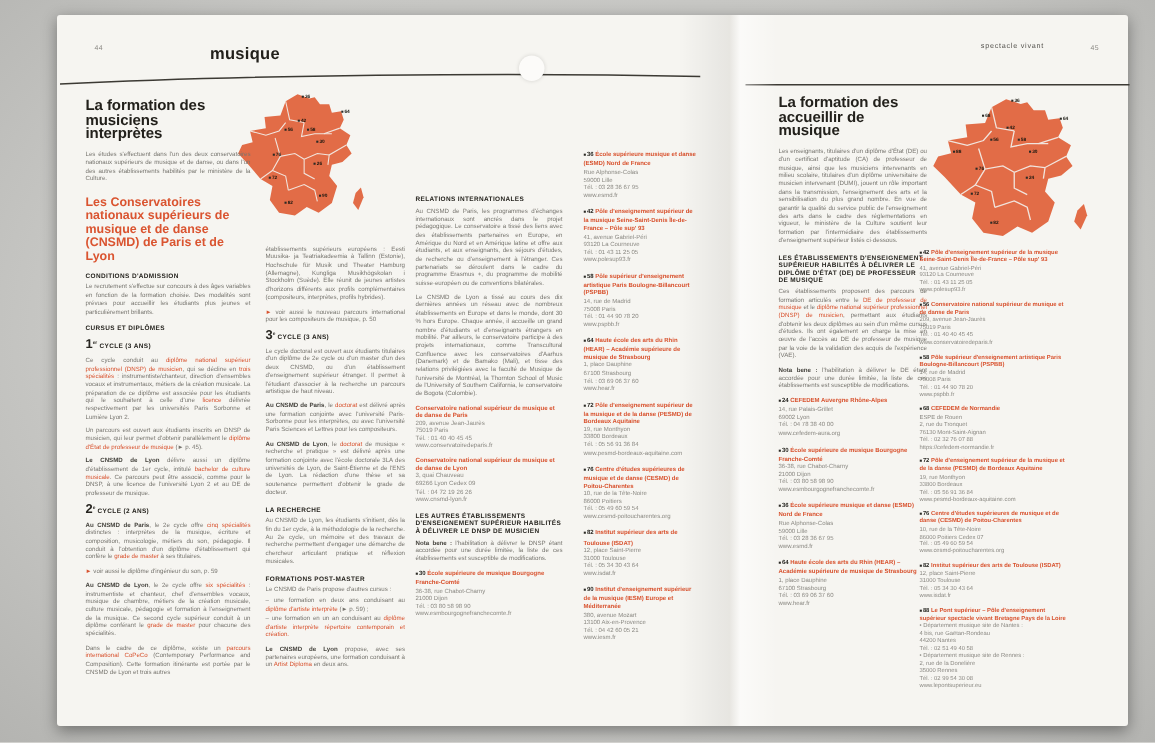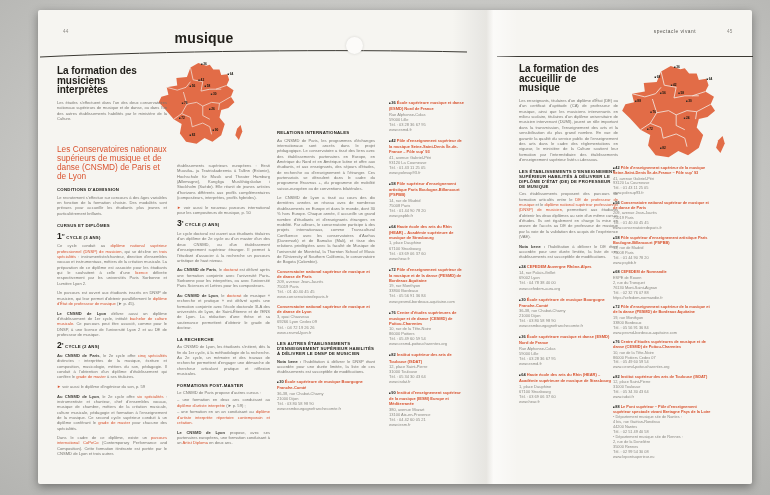--- a/index.html
+++ b/index.html
@@ -3,29 +3,29 @@
 <meta charset="utf-8">
 <style>
   *{margin:0;padding:0;box-sizing:border-box}
   html,body{width:770px;height:495px;overflow:hidden}
   body{font-family:"Liberation Sans",sans-serif;background:#c0c0bd}
   #stage{position:relative;width:770px;height:495px;background:radial-gradient(ellipse at 50% 45%,#d1d1ce 0%,#c6c6c3 65%,#b4b4b1 100%)}
   .spread{position:absolute;left:38px;top:10px;width:714px;height:474px;background:#f6f5f1;border-radius:2px;box-shadow:0 3px 10px rgba(0,0,0,.38)}
   .fold{position:absolute;left:452px;top:10px;width:66px;height:474px;pointer-events:none;
     background:linear-gradient(90deg,rgba(0,0,0,0) 0%,rgba(0,0,0,.05) 40%,rgba(110,105,95,.11) 52%,rgba(255,255,255,.55) 63%,rgba(0,0,0,0) 100%)}
   .pnum{position:absolute;font-size:4.6px;color:#8c8a85;letter-spacing:.3px}
-  .tab{position:absolute;left:158px;top:30px;width:92px;text-align:center;font-size:14px;font-weight:700;color:#22201b;letter-spacing:.2px}
+  .tab{position:absolute;left:140px;top:30px;width:92px;text-align:left;font-size:11px;font-weight:700;color:#22201b;letter-spacing:.2px}
   .sechead{position:absolute;left:626px;top:29px;width:70px;font-size:4.8px;color:#55534e;letter-spacing:.5px;text-align:right}
   .rule-l{position:absolute;left:40px;top:46px;width:427px;height:12px}
   .rule-r{position:absolute;left:497px;top:56px;width:256px;height:0;border-top:1px solid #3c3a34}
   .circle{position:absolute;left:346px;top:37px;width:17px;height:17px;border-radius:50%;background:#fcfbf9;box-shadow:0 0 3px rgba(0,0,0,.14)}
   .col{position:absolute;color:#77756f;font-size:4.1px;line-height:5.35px;text-align:justify}
   .col p{margin:0 0 4.2px}
   .h1{font-size:10px;line-height:9.7px;font-weight:700;color:#22201b;text-align:left;margin:0 0 5px;letter-spacing:-.05px}
-  .h2o{font-size:8.3px;line-height:8.8px;font-weight:400;color:#da5430;text-align:left;margin:24px 0 5px}
+  .h2o{font-size:8.3px;line-height:8.8px;font-weight:700;color:#da5430;text-align:left;margin:9px 0 5px}
   .capsh{font-size:4.3px;line-height:5px;font-weight:700;color:#26241f;letter-spacing:.25px;margin:6.5px 0 2.5px;text-align:left}
   .cych{margin:6px 0 2.5px;text-align:left;color:#26241f;white-space:nowrap}
   .cyn{font-size:8.6px;font-weight:700}
   .cys{font-size:3.2px;font-weight:700;position:relative;top:-3px}
   .cyl{font-size:4.3px;font-weight:700;letter-spacing:.25px;margin-left:1.5px}
   .hl{color:#d8522e}
   .ld{font-weight:700;color:#45433d}
   .arw{color:#d8522e}
   .addr{margin:0 0 4.8px;text-align:left;line-height:5.1px}
   .addrn{color:#d8522e;font-weight:700;display:block}

